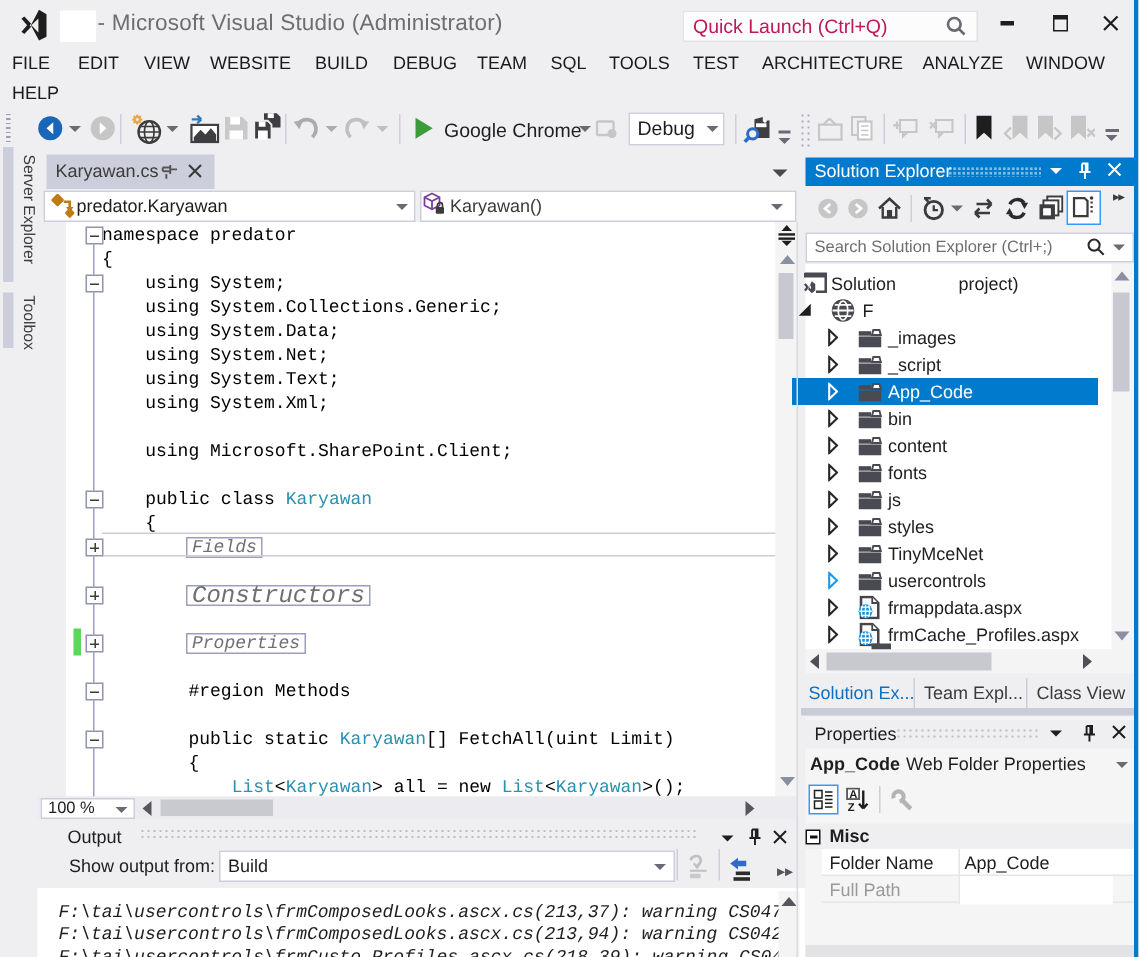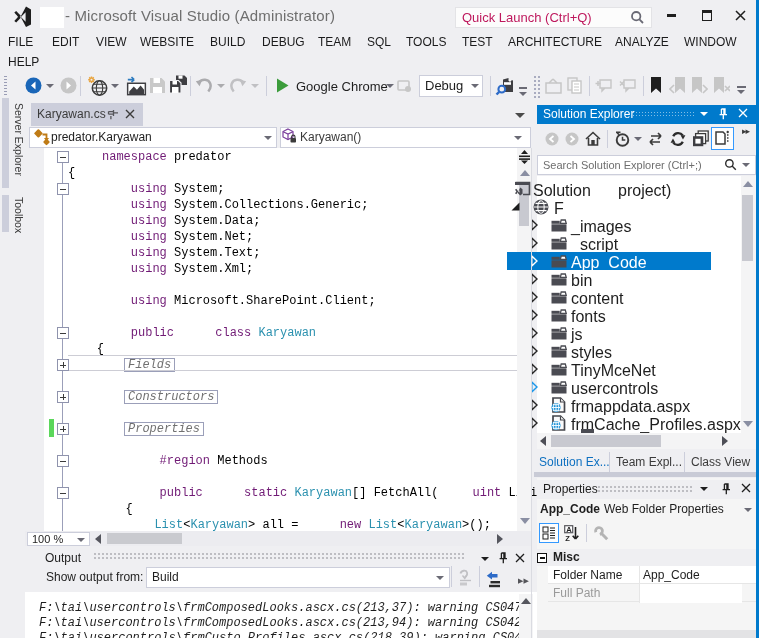--- a/index.html
+++ b/index.html
@@ -2,28 +2,28 @@
 <html><head>
 <meta charset="utf-8">
 <style>
 * { margin:0; padding:0; box-sizing:border-box; }
 html,body { width:759px; height:638px; overflow:hidden; }
 body { background:#EFEFF2; font-family:"Liberation Sans", sans-serif; position:relative; }
 .abs { position:absolute; }
 .mono { font-family:"Liberation Mono", monospace;font-style:italic; }
 .caret-down { width:0; height:0; border-left:4px solid transparent; border-right:4px solid transparent; border-top:4px solid #6A6A75; }
 .sep { width:1px; background:#CCCEDB; }
-.kw { color:#701a75;padding-left:34px; }
+.kw { color:#000000; }
 .ty { color:#2B91AF; }
 .codeline { position:absolute; left:68px; height:16px; line-height:16px; font-size:12px; color:#000; white-space:pre; font-family:"Liberation Mono", monospace; }
 .foldbox { position:absolute; left:57px; width:12px; height:12px; border:1px solid #8F93AD; background:#FFF; z-index:3; }
 .foldbox i { position:absolute; background:#3B3B3B; }
 .foldbox .h { left:2px; right:2px; top:4.5px; height:1px; }
 .foldbox .v { top:2px; bottom:2px; left:4.5px; width:1px; }
-.trow { position:absolute; left:507px; width:203px; height:18px; font-size:16px; color:#1E1E1E; }
+.trow { position:absolute; left:528px; width:203px; height:18px; font-size:12px; color:#1E1E1E; }
 .trow .lbl { position:absolute; left:64px; top:2px; }
 </style>
 </head>
 <body>
 
 <div class="abs" style="left:0;top:0;width:759px;height:30px;background:#EFEFF2;"></div>
 
 <svg class="abs" style="left:14px;top:6px;" width="18" height="22" viewBox="0 0 18 22">
   <path fill-rule="evenodd" d="M12 0.5 L17 3.5 V18.5 L12 21 L6.6 10.8 Z M11.6 6.3 L11.6 15.7 L6.9 10.9 Z" fill="#1E1E1E"></path>
   <path d="M0.3 6.5 L2.2 5 L6.8 9.8 L4.8 11.7 Z" fill="#1E1E1E"></path>
@@ -249,21 +249,21 @@
     <div class="foldbox" style="top:455px;">
       <i class="h"></i>
     </div>
     <div class="codeline" style="top:485px;">        <span class="kw">public</span> <span class="kw">static</span> <span class="ty">Karyawan</span>[] FetchAll(<span class="kw">uint</span> Limit)</div>
     <div class="foldbox" style="top:487px;">
       <i class="h"></i>
     </div>
     <div class="codeline" style="top:501px;">        {</div>
     <div class="codeline" style="top:517px;">            <span class="ty">List</span>&lt;<span class="ty">Karyawan</span>&gt; all = <span class="kw">new</span> <span class="ty">List</span>&lt;<span class="ty">Karyawan</span>&gt;();</div>
     <div class="abs mono" style="left:124px;top:358px;height:14px;line-height:13px;border:1px solid #9B9FB9;color:#707070;font-size:12px;padding:0 3px;">Fields</div>
-    <div class="abs mono" style="left:124px;top:390px;height:14px;line-height:13px;border:1px solid #9B9FB9;color:#707070;font-size:12px;padding:0 3px;">Constructors</div>
+    <div class="abs mono" style="left:124px;top:390px;height:14px;line-height:13px;border:1px solid #9B9FB9;color:#707070;font-size:16px;padding:0 3px;">Constructors</div>
     <div class="abs mono" style="left:124px;top:422px;height:14px;line-height:13px;border:1px solid #9B9FB9;color:#707070;font-size:12px;padding:0 3px;">Properties</div>
     <div class="abs" style="left:68px;top:355px;width:449px;height:16px;border-top:1px solid #CDCDD5;border-bottom:1px solid #CDCDD5;"></div>
   </div>
 
 <div class="abs" style="left:62px;top:160px;width:1px;height:371px;background:#9B9FB9;"></div>
 
 <div class="abs" style="left:49px;top:419px;width:5px;height:18px;background:#5BD75B;"></div>
 
 <div class="abs" style="left:517px;top:148px;width:14px;height:383px;background:#F4F4F5;"></div>
 <svg class="abs" style="left:518px;top:149px;" width="13" height="15" viewBox="0 0 13 15">

